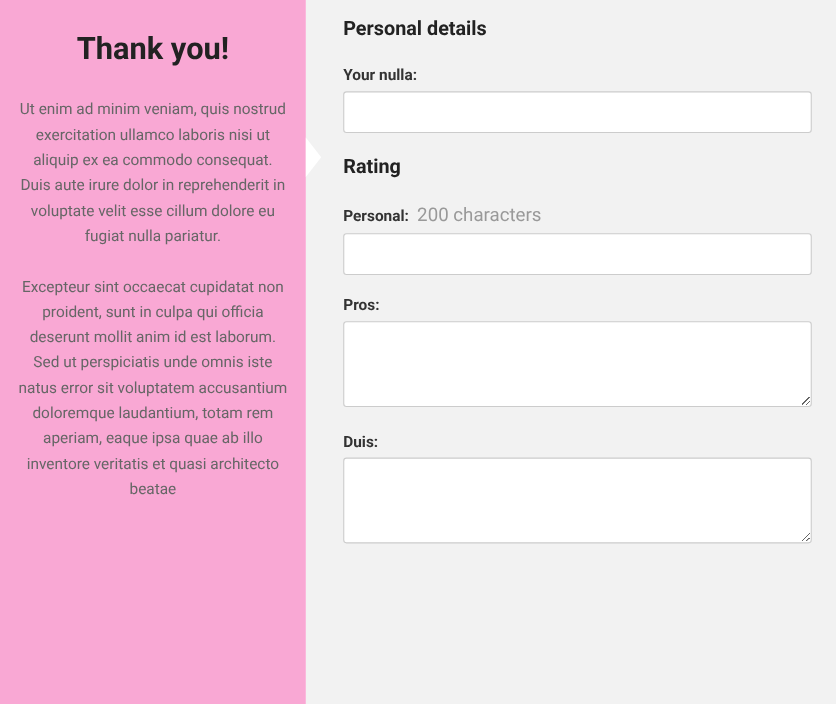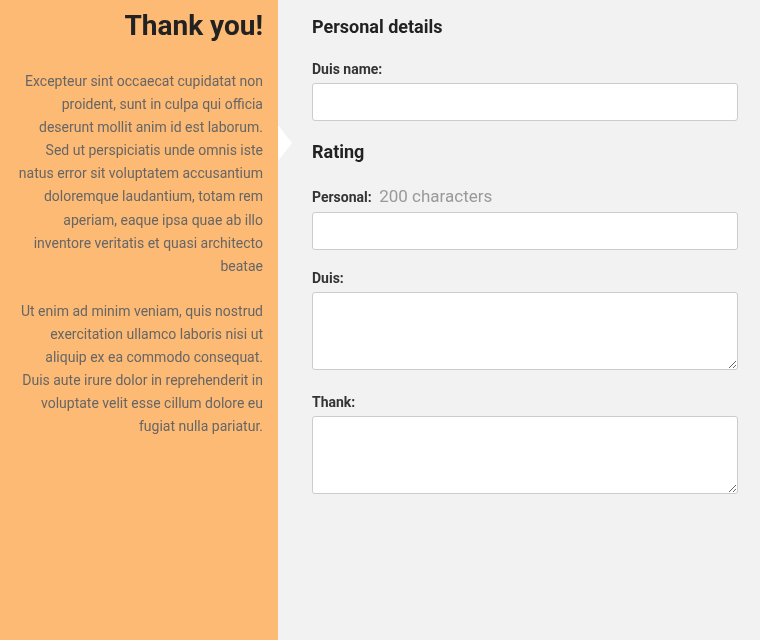--- a/index.html
+++ b/index.html
@@ -9,23 +9,23 @@
     }
     body {
       font-family: -apple-system, BlinkMacSystemFont, "Segoe UI", Roboto, Arial, sans-serif;
       width: 760px;
       height: 640px;
       display: flex;
       overflow: hidden;
     }
     .left-panel {
       width: 278px;
-      background: #fdba74;
-      padding: 9px 15px;
-      text-align: right;
+      background: #f9a8d4;
+      padding: 28px 15px;
+      text-align: center;
       position: relative;
     }
     .left-panel::after {
       content: "";
       position: absolute;
       right: -14px;
       top: 125px;
       width: 0;
       height: 0;
       border-top: 18px solid transparent;
@@ -93,47 +93,47 @@
     }
     .section-gap {
       margin-top: 16px;
     }
   </style>
 </head>
 <body>
 
 <div class="left-panel">
   <h1 class="thank-you-title">Thank you!</h1>
+  <p class="para">Ut enim ad minim veniam, quis nostrud exercitation ullamco laboris nisi ut aliquip ex ea commodo consequat. Duis aute irure dolor in reprehenderit in voluptate velit esse cillum dolore eu fugiat nulla pariatur.</p>
   <p class="para">Excepteur sint occaecat cupidatat non proident, sunt in culpa qui officia deserunt mollit anim id est laborum. Sed ut perspiciatis unde omnis iste natus error sit voluptatem accusantium doloremque laudantium, totam rem aperiam, eaque ipsa quae ab illo inventore veritatis et quasi architecto beatae</p>
-  <p class="para">Ut enim ad minim veniam, quis nostrud exercitation ullamco laboris nisi ut aliquip ex ea commodo consequat. Duis aute irure dolor in reprehenderit in voluptate velit esse cillum dolore eu fugiat nulla pariatur.</p>
 </div>
 
 <div class="right-panel">
 
   <h2 class="section-heading">Personal details</h2>
 
   <div class="field-group">
-    <label class="field-label">Duis name:</label>
+    <label class="field-label">Your nulla:</label>
     <input type="text" class="text-input" value="" style="">
   </div>
 
 
   <h2 class="section-heading section-gap">Rating</h2>
 
   <div class="field-group">
     <label class="field-label">
       <span>Personal:</span>
       <span class="hint">200 characters</span>
     </label>
     <input type="text" class="text-input" value="" style="">
   </div>
 
   <div class="field-group">
-    <label class="field-label">Duis:</label>
+    <label class="field-label">Pros:</label>
     <textarea class="textarea-input" value="" style=""></textarea>
   </div>
 
   <div class="field-group">
-    <label class="field-label">Thank:</label>
+    <label class="field-label">Duis:</label>
     <textarea class="textarea-input" value="" style=""></textarea>
   </div>
 
 </div>
 
 </body></html>

